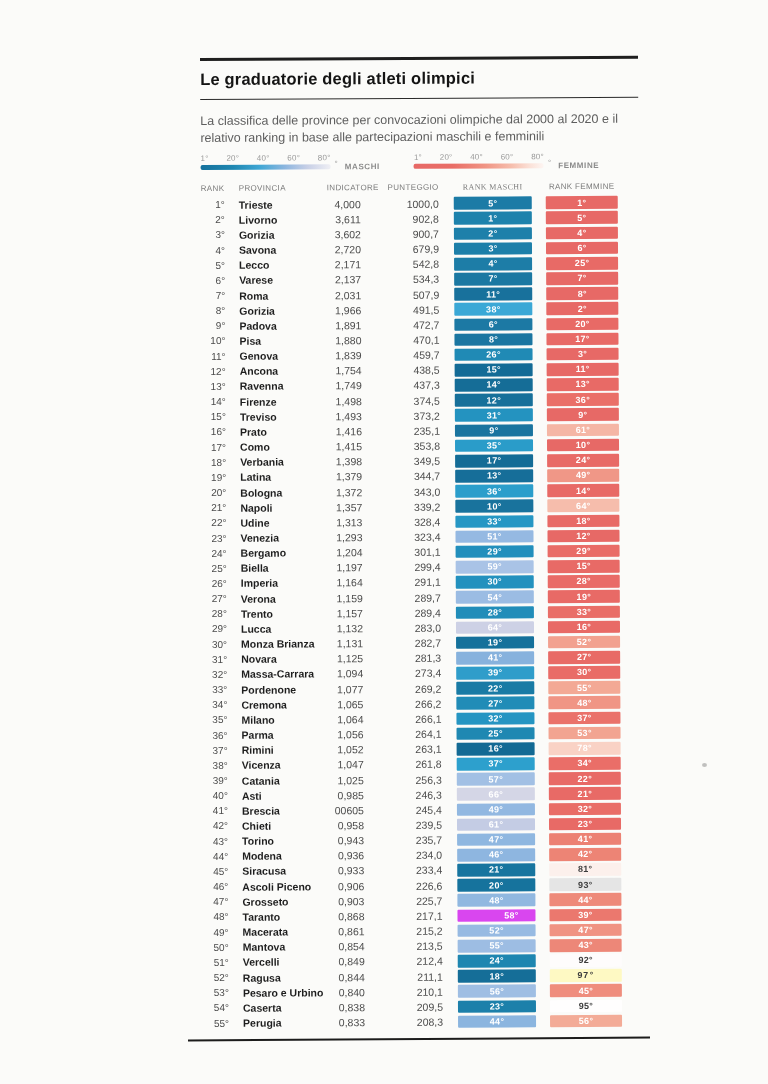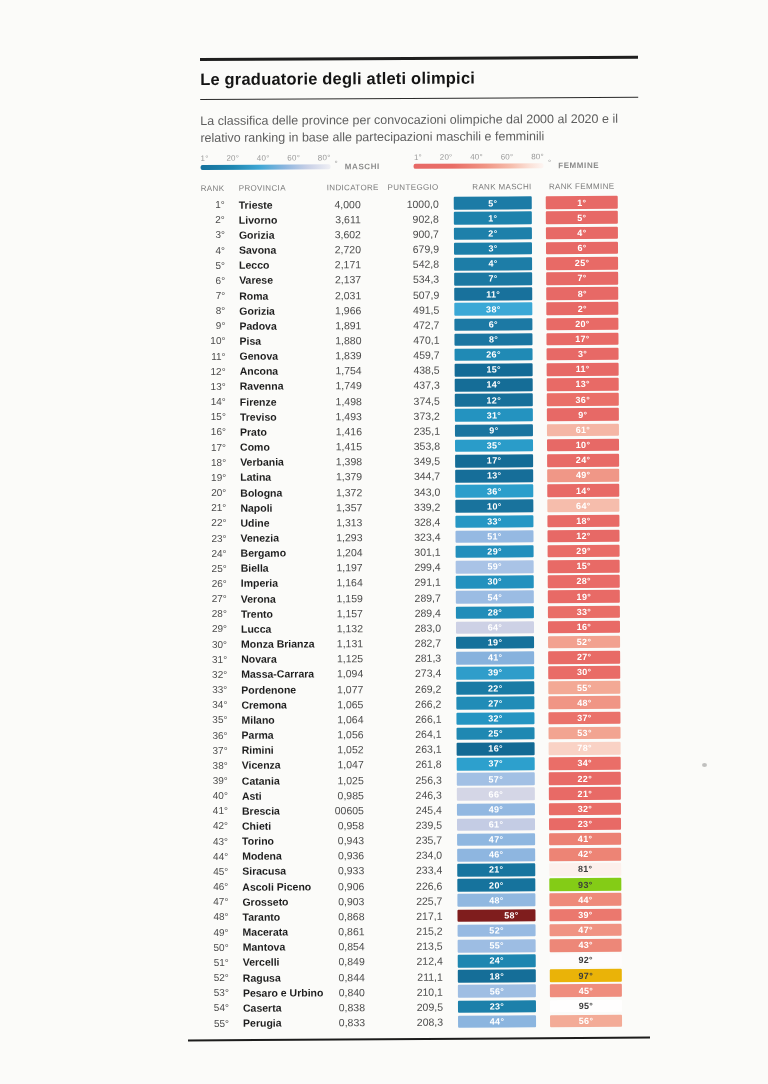--- a/index.html
+++ b/index.html
@@ -43,21 +43,21 @@
   .thead,.trow{
     display:grid;
     grid-template-columns:24px 14px 88px 34px 78px 15px 78px 14px 72px;
     align-items:center;
   }
   .thead{margin-top:9px;font-size:8px;color:#7b7b7b;letter-spacing:.35px;height:14px;}
   .h-rank{grid-column:1/3;text-align:left;}
   .h-prov{grid-column:3;text-align:left;}
   .h-ind{grid-column:4;text-align:right;white-space:nowrap;}
   .h-punt{grid-column:5;text-align:right;}
-  .h-maschi{grid-column:7;text-align:right;white-space:nowrap;}
+  .h-maschi{grid-column:7;text-align:center;white-space:nowrap;font-family:Liberation Serif, serif;}
   .h-femmine{grid-column:9;text-align:center;white-space:nowrap;}
   .tbody{margin-top:2px;}
   .trow{height:15.16px;}
   .c-rank{grid-column:1;text-align:right;font-size:10px;color:#4c4c4c;}
   .c-prov{grid-column:3;font-size:10.5px;font-weight:bold;color:#1e1e1e;white-space:nowrap;overflow:visible;}
   .c-ind{grid-column:4;text-align:right;font-size:10.5px;color:#4c4c4c;}
   .c-punt{grid-column:5;text-align:right;font-size:10.5px;color:#4c4c4c;}
   .chip{
     height:12.6px;display:flex;align-items:center;justify-content:center;
     font-size:9px;font-weight:bold;letter-spacing:.3px;border-radius:1px;
@@ -485,36 +485,36 @@
         <span class="c-punt">233,4</span>
         <span class="chip m" style="background: rgb(23, 117, 159); color: rgb(255, 255, 255);">21°</span>
         <span class="chip f" style="background: rgb(252, 240, 236); color: rgb(60, 60, 60);">81°</span>
       </div>
       <div class="trow">
         <span class="c-rank">46°</span>
         <span class="c-prov">Ascoli Piceno</span>
         <span class="c-ind">0,906</span>
         <span class="c-punt">226,6</span>
         <span class="chip m" style="background: rgb(22, 115, 157); color: rgb(255, 255, 255);">20°</span>
-        <span class="chip f" style="background: #84cc16; color: rgb(60, 60, 60);">93°</span>
+        <span class="chip f" style="background: #e5e5e5; color: rgb(60, 60, 60);">93°</span>
       </div>
       <div class="trow">
         <span class="c-rank">47°</span>
         <span class="c-prov">Grosseto</span>
         <span class="c-ind">0,903</span>
         <span class="c-punt">225,7</span>
         <span class="chip m" style="background: rgb(145, 184, 224); color: rgb(255, 255, 255);">48°</span>
         <span class="chip f" style="background: rgb(238, 138, 122); color: rgb(255, 255, 255);">44°</span>
       </div>
       <div class="trow">
         <span class="c-rank">48°</span>
         <span class="c-prov">Taranto</span>
         <span class="c-ind">0,868</span>
         <span class="c-punt">217,1</span>
-        <span class="chip m" style="background: #7f1d1d; color: rgb(255, 255, 255); padding-left: 30px;">58°</span>
+        <span class="chip m" style="background: #d946ef; color: rgb(255, 255, 255); padding-left: 30px;">58°</span>
         <span class="chip f" style="background: rgb(235, 120, 110); color: rgb(255, 255, 255);">39°</span>
       </div>
       <div class="trow">
         <span class="c-rank">49°</span>
         <span class="c-prov">Macerata</span>
         <span class="c-ind">0,861</span>
         <span class="c-punt">215,2</span>
         <span class="chip m" style="background: rgb(151, 186, 226); color: rgb(255, 255, 255);">52°</span>
         <span class="chip f" style="background: rgb(240, 147, 131); color: rgb(255, 255, 255);">47°</span>
       </div>
@@ -533,21 +533,21 @@
         <span class="c-punt">212,4</span>
         <span class="chip m" style="background: rgb(30, 134, 176); color: rgb(255, 255, 255);">24°</span>
         <span class="chip f" style="background: rgb(254, 252, 252); color: rgb(60, 60, 60);">92°</span>
       </div>
       <div class="trow">
         <span class="c-rank">52°</span>
         <span class="c-prov">Ragusa</span>
         <span class="c-ind">0,844</span>
         <span class="c-punt">211,1</span>
         <span class="chip m" style="background: rgb(21, 110, 152); color: rgb(255, 255, 255);">18°</span>
-        <span class="chip f" style="background: #eab308; color: rgb(60, 60, 60);">97°</span>
+        <span class="chip f" style="background: #fef9c3; color: rgb(60, 60, 60); font-family: Liberation Mono, monospace;">97°</span>
       </div>
       <div class="trow">
         <span class="c-rank">53°</span>
         <span class="c-prov">Pesaro e Urbino</span>
         <span class="c-ind">0,840</span>
         <span class="c-punt">210,1</span>
         <span class="chip m" style="background: rgb(159, 190, 227); color: rgb(255, 255, 255);">56°</span>
         <span class="chip f" style="background: rgb(239, 141, 125); color: rgb(255, 255, 255);">45°</span>
       </div>
       <div class="trow">

